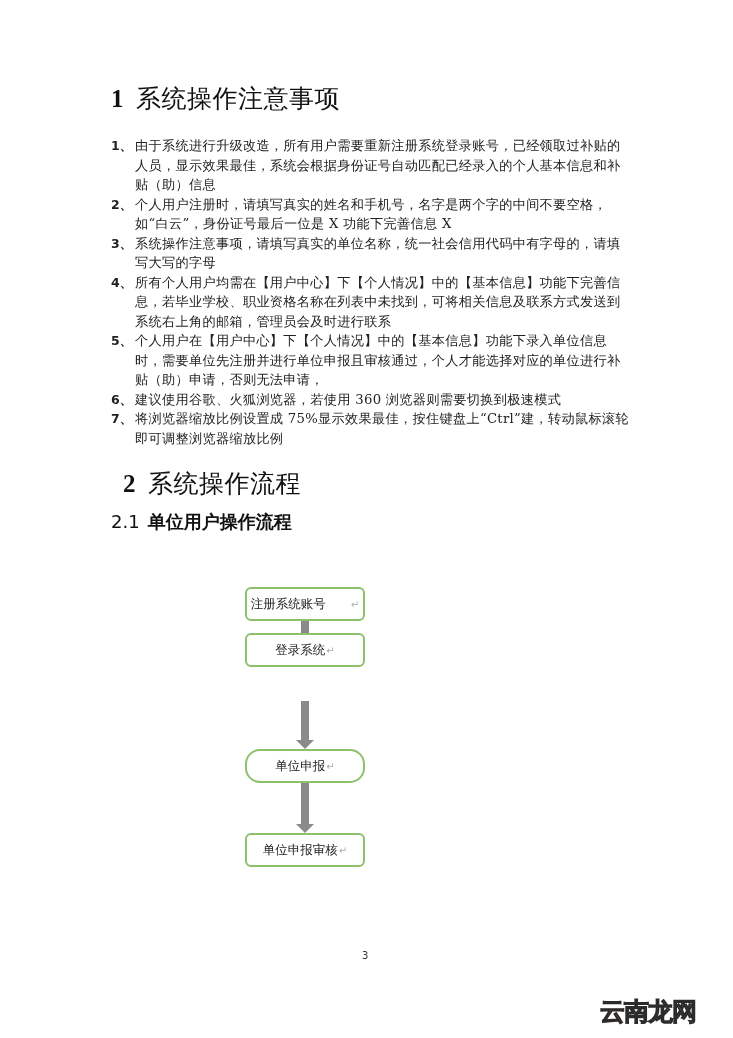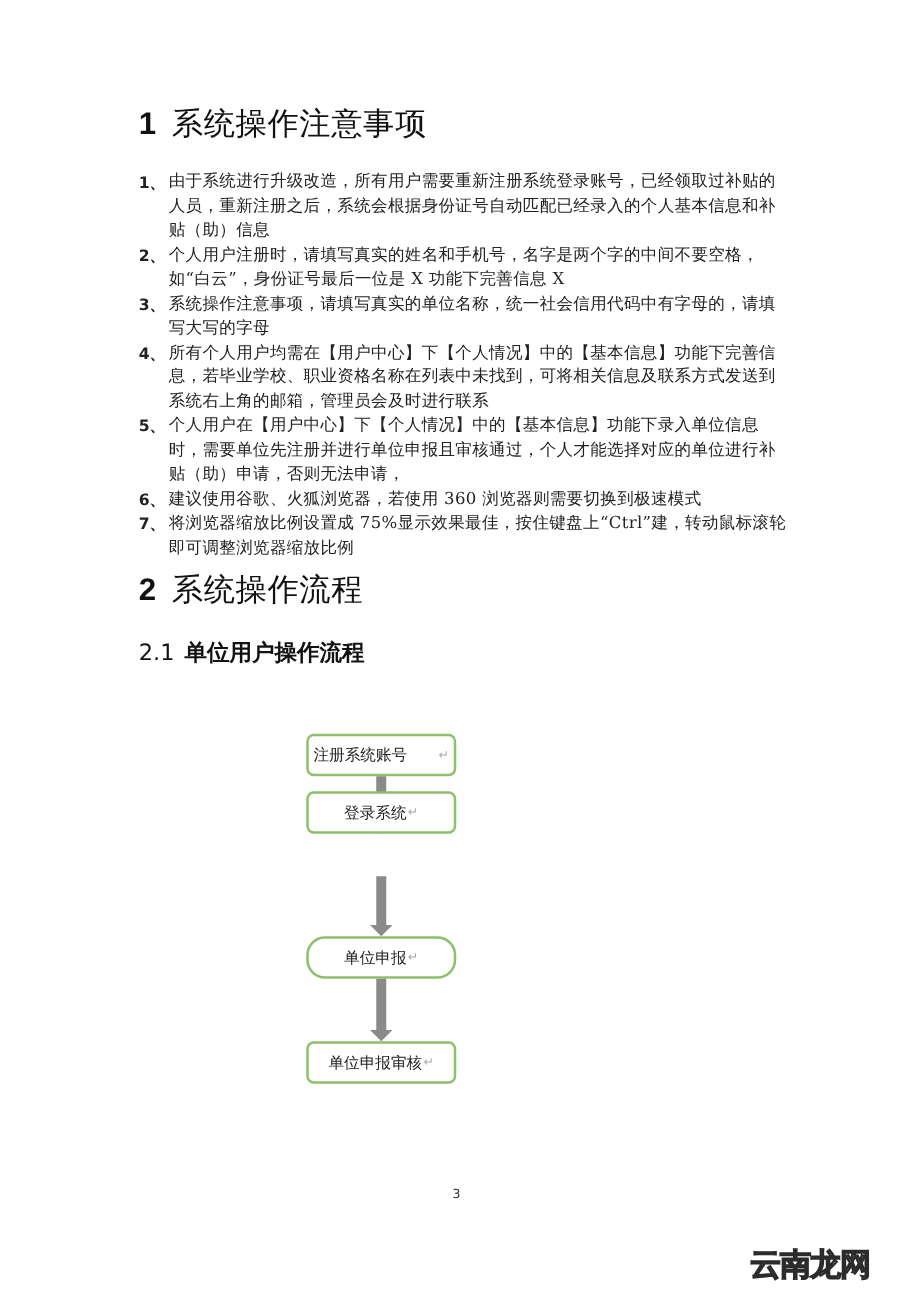--- a/index.html
+++ b/index.html
@@ -1,21 +1,21 @@
 <!DOCTYPE html>
 <html><head>
 <meta charset="utf-8">
 <style>
   html, body { margin: 0; padding: 0; }
   body {
     width: 733px; height: 1038px; background: #ffffff; position: relative; overflow: hidden;
     font-family: "DejaVu Serif", "Liberation Serif", serif; color: #1a1a1a;
   }
   .h1 {
-    position: absolute; left: 111px; font-family: Liberation Sans, sans-serif;
+    position: absolute; left: 111px; font-family: Liberation Serif, serif;
     font-size: 25px; font-weight: normal; color: #111; letter-spacing: 0.5px; white-space: nowrap;
   }
   .h1 .num { font-weight: bold; margin-right: 12px; }
   .h2 {
     position: absolute; left: 111px; font-family: "DejaVu Sans", "Liberation Sans", sans-serif;
     font-size: 18px; color: #111; white-space: nowrap;
   }
   .h2 .num { font-weight: normal; margin-right: 8px; }
   .list { position: absolute; left: 111px; top: 136px; width: 520px; margin: 0; padding: 0; list-style: none; }
   .list li { position: relative; padding-left: 24px; font-size: 13.2px; line-height: 19.5px; color: #222; }
@@ -45,21 +45,21 @@
 </head>
 <body>
 
 <h1 class="h1" style="top:82px; margin:0;">
   <span class="num">1</span><span>系统操作注意事项</span>
 </h1>
 
 <ul class="list">
   <li>
       <span class="idx">1、</span>
-      <span class="txt">由于系统进行升级改造，所有用户需要重新注册系统登录账号，已经领取过补贴的人员，重新注册之后，系统会根据身份证号自动匹配已经录入的个人基本信息和补贴（助）信息</span>
+      <span class="txt">由于系统进行升级改造，所有用户需要重新注册系统登录账号，已经领取过补贴的人员，显示效果最佳，系统会根据身份证号自动匹配已经录入的个人基本信息和补贴（助）信息</span>
     </li>
   <li>
       <span class="idx">2、</span>
       <span class="txt">个人用户注册时，请填写真实的姓名和手机号，名字是两个字的中间不要空格，如“白云”，身份证号最后一位是 X 功能下完善信息 X</span>
     </li>
   <li>
       <span class="idx">3、</span>
       <span class="txt">系统操作注意事项，请填写真实的单位名称，统一社会信用代码中有字母的，请填写大写的字母</span>
     </li>
   <li>
@@ -73,21 +73,21 @@
   <li>
       <span class="idx">6、</span>
       <span class="txt">建议使用谷歌、火狐浏览器，若使用 360 浏览器则需要切换到极速模式</span>
     </li>
   <li>
       <span class="idx">7、</span>
       <span class="txt">将浏览器缩放比例设置成 75%显示效果最佳，按住键盘上“Ctrl”建，转动鼠标滚轮即可调整浏览器缩放比例</span>
     </li>
 </ul>
 
-<h1 class="h1" style="top:455px; margin:0;">
+<h1 class="h1" style="top:455px; margin:12px;">
   <span class="num">2</span><span>系统操作流程</span>
 </h1>
 
 <h2 class="h2" style="top:510px; margin:0;">
   <span class="num">2.1</span><span>单位用户操作流程</span>
 </h2>
 
 <div class="flow">
   <div class="box" style="top:587px;gap:24px;">
     <span>注册系统账号</span>

